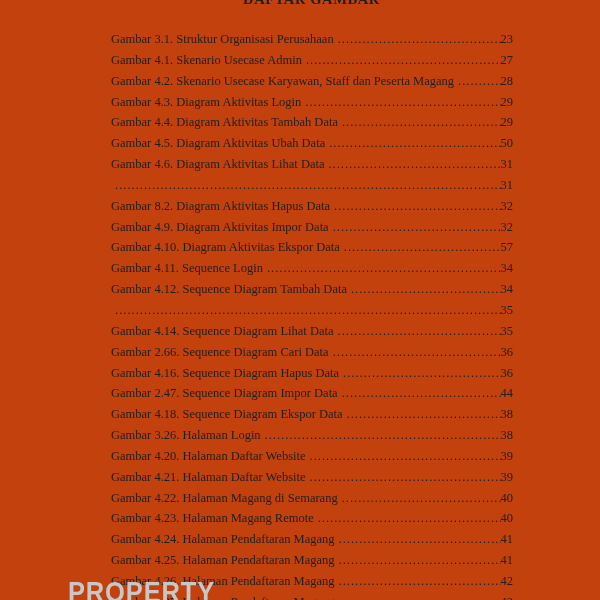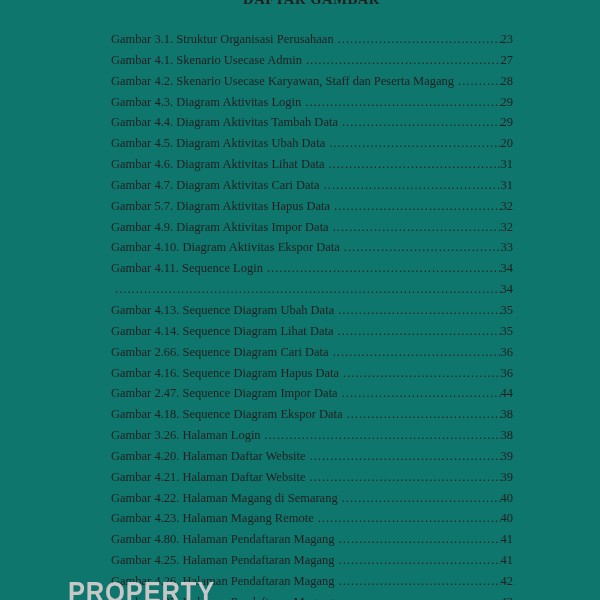--- a/index.html
+++ b/index.html
@@ -10,21 +10,21 @@
   body {
     width: 600px;
     height: 600px;
     overflow: hidden;
     position: relative;
     font-family: "Liberation Serif", serif;
   }
   .page {
     position: absolute;
     inset: 0;
-    background: #0f766e;
+    background: #c2410c;
   }
   
   .title {
     position: absolute;
     top: -9px;
     left: 110px;
     width: 403px;
     margin: 0;
     text-align: center;
     font-size: 14.5px;
@@ -103,58 +103,57 @@
         <span class="num">29</span>
       </div>
       <div class="row">
         <span class="label">Gambar 4.4. Diagram Aktivitas Tambah Data</span>
         <span class="dots">....................................................................................................................................................................................</span>
         <span class="num">29</span>
       </div>
       <div class="row">
         <span class="label">Gambar 4.5. Diagram Aktivitas Ubah Data</span>
         <span class="dots">....................................................................................................................................................................................</span>
-        <span class="num">20</span>
+        <span class="num">50</span>
       </div>
       <div class="row">
         <span class="label">Gambar 4.6. Diagram Aktivitas Lihat Data</span>
         <span class="dots">....................................................................................................................................................................................</span>
         <span class="num">31</span>
       </div>
       <div class="row">
-        <span class="label">Gambar 4.7. Diagram Aktivitas Cari Data</span>
         <span class="dots">....................................................................................................................................................................................</span>
         <span class="num">31</span>
       </div>
       <div class="row">
-        <span class="label">Gambar 5.7. Diagram Aktivitas Hapus Data</span>
+        <span class="label">Gambar 8.2. Diagram Aktivitas Hapus Data</span>
         <span class="dots">....................................................................................................................................................................................</span>
         <span class="num">32</span>
       </div>
       <div class="row">
         <span class="label">Gambar 4.9. Diagram Aktivitas Impor Data</span>
         <span class="dots">....................................................................................................................................................................................</span>
         <span class="num">32</span>
       </div>
       <div class="row">
         <span class="label">Gambar 4.10. Diagram Aktivitas Ekspor Data</span>
         <span class="dots">....................................................................................................................................................................................</span>
-        <span class="num">33</span>
+        <span class="num">57</span>
       </div>
       <div class="row">
         <span class="label">Gambar 4.11. Sequence Login</span>
         <span class="dots">....................................................................................................................................................................................</span>
         <span class="num">34</span>
       </div>
       <div class="row">
+        <span class="label">Gambar 4.12. Sequence Diagram Tambah Data</span>
         <span class="dots">....................................................................................................................................................................................</span>
         <span class="num">34</span>
       </div>
       <div class="row">
-        <span class="label">Gambar 4.13. Sequence Diagram Ubah Data</span>
         <span class="dots">....................................................................................................................................................................................</span>
         <span class="num">35</span>
       </div>
       <div class="row">
         <span class="label">Gambar 4.14. Sequence Diagram Lihat Data</span>
         <span class="dots">....................................................................................................................................................................................</span>
         <span class="num">35</span>
       </div>
       <div class="row">
         <span class="label">Gambar 2.66. Sequence Diagram Cari Data</span>
@@ -195,21 +194,21 @@
         <span class="label">Gambar 4.22. Halaman Magang di Semarang</span>
         <span class="dots">....................................................................................................................................................................................</span>
         <span class="num">40</span>
       </div>
       <div class="row">
         <span class="label">Gambar 4.23. Halaman Magang Remote</span>
         <span class="dots">....................................................................................................................................................................................</span>
         <span class="num">40</span>
       </div>
       <div class="row">
-        <span class="label">Gambar 4.80. Halaman Pendaftaran Magang</span>
+        <span class="label">Gambar 4.24. Halaman Pendaftaran Magang</span>
         <span class="dots">....................................................................................................................................................................................</span>
         <span class="num">41</span>
       </div>
       <div class="row">
         <span class="label">Gambar 4.25. Halaman Pendaftaran Magang</span>
         <span class="dots">....................................................................................................................................................................................</span>
         <span class="num">41</span>
       </div>
       <div class="row">
         <span class="label">Gambar 4.26. Halaman Pendaftaran Magang</span>

